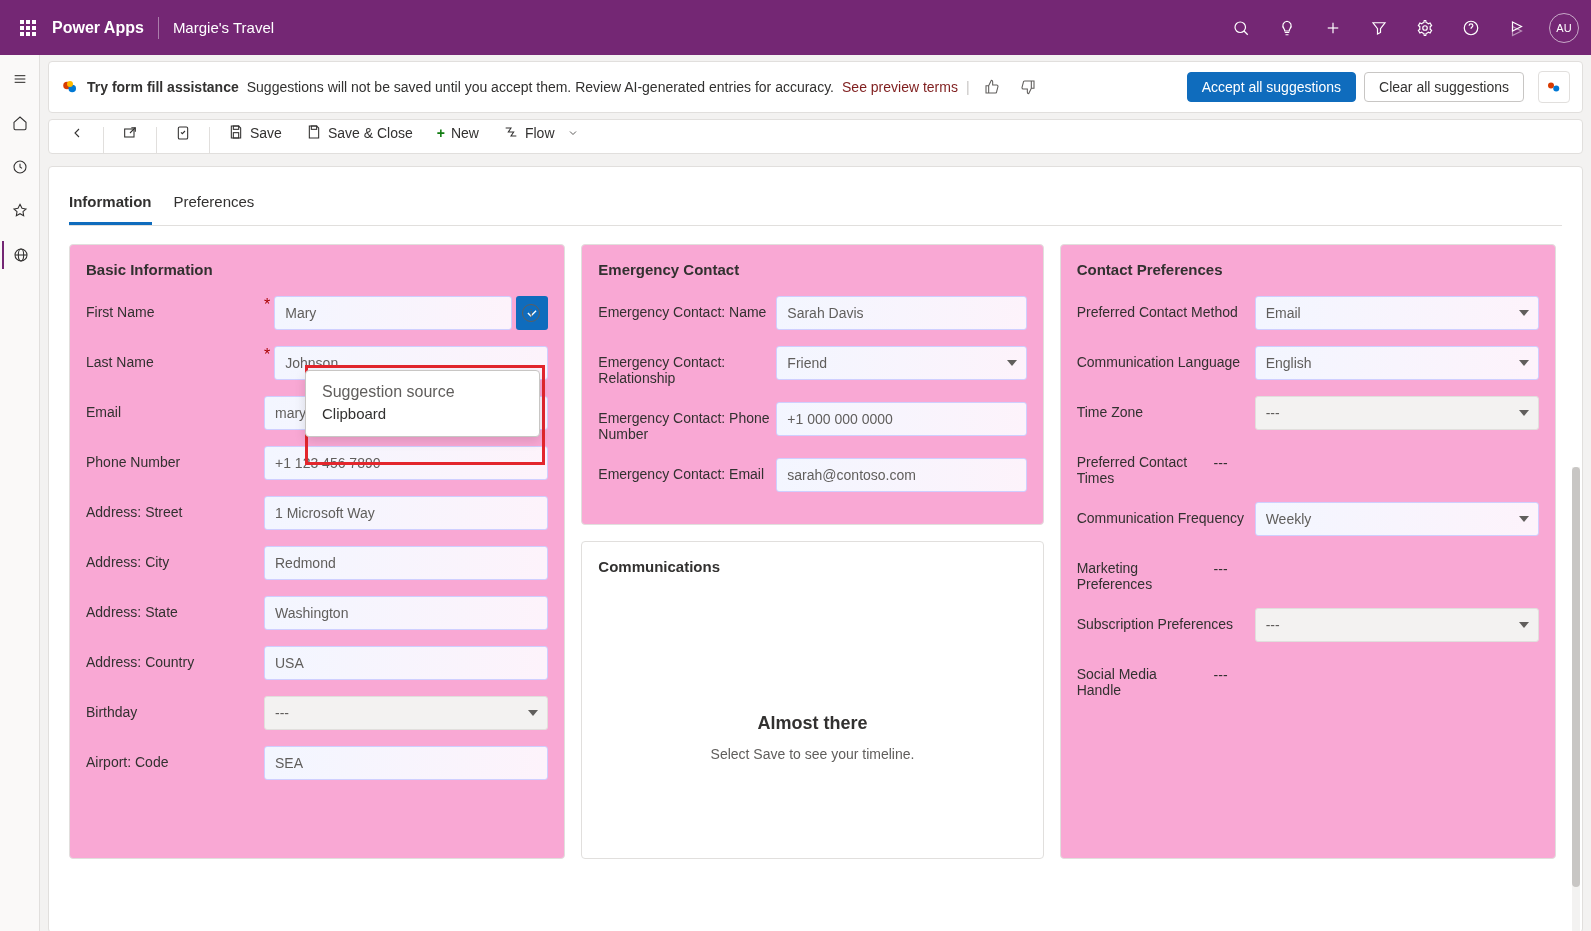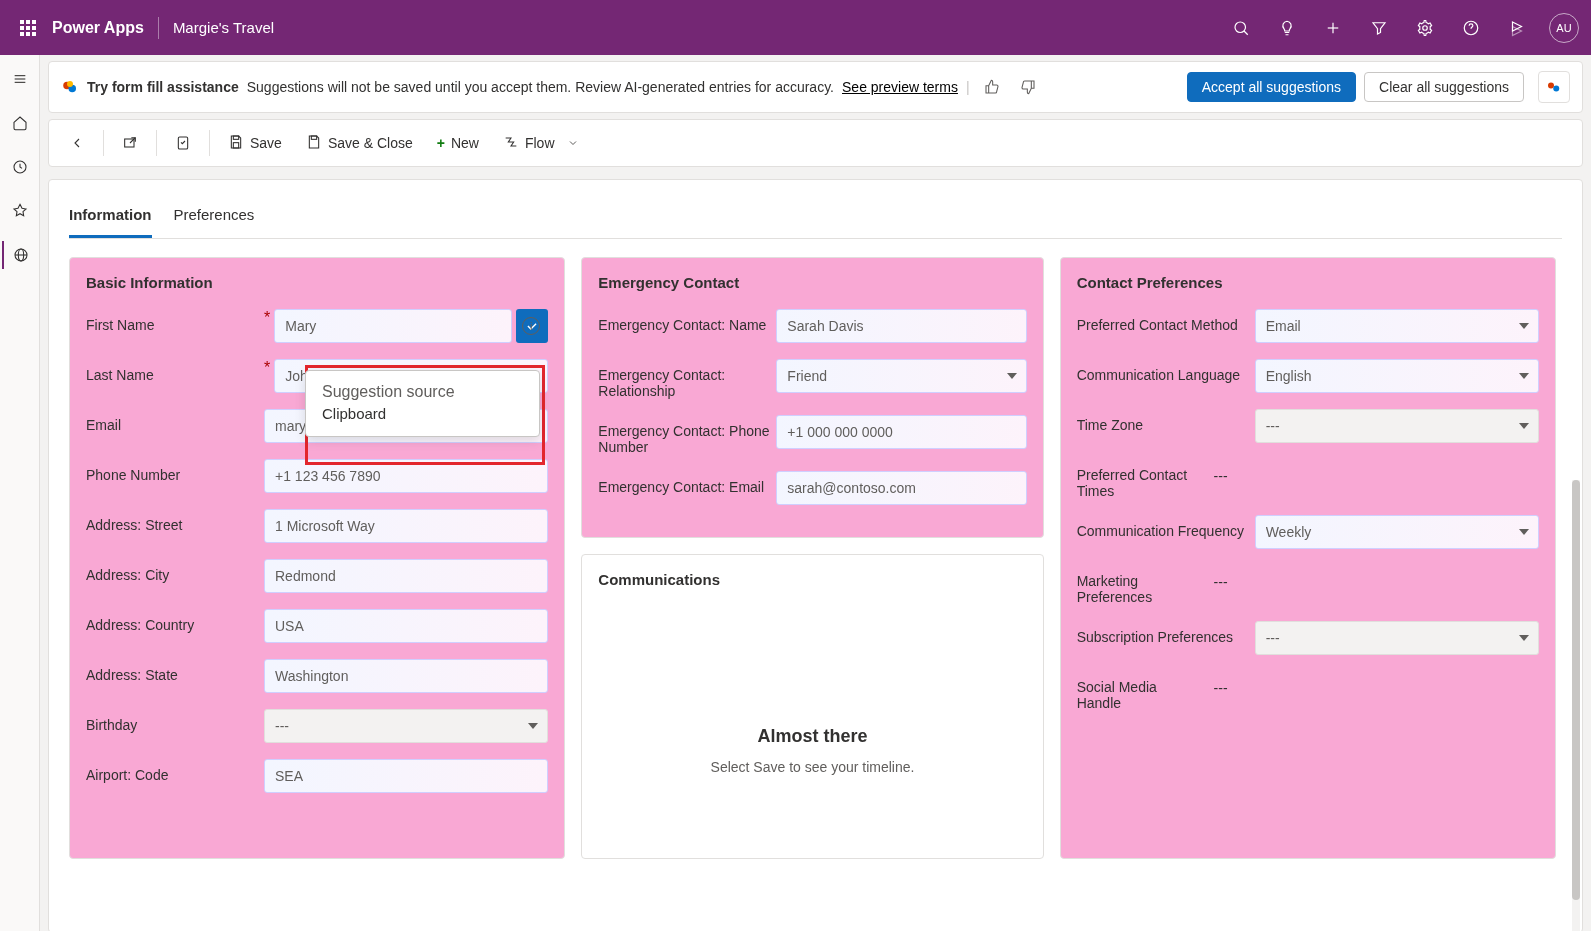--- a/index.html
+++ b/index.html
@@ -25,29 +25,29 @@
 .rail-btn { width: 36px; height: 28px; display: flex; align-items: center; justify-content: center; cursor: pointer; }
 .rail-btn.active { border-left: 2px solid #742774; }
 
 
 .main { flex: 1; display: flex; flex-direction: column; }
 
 
 .suggestbar { height: 52px; background: #fff; border: 1px solid #e1dfdd; margin: 6px 8px; border-radius: 4px; display: flex; align-items: center; padding: 0 12px; font-size: 14px; color: #323130; gap: 8px; position: relative; }
 .copilot-ic { width: 18px; height: 18px; }
 .sug-bold { font-weight: 600; }
-.sug-link { color: #000000; text-decoration: underline; cursor: pointer; text-align: center; }
+.sug-link { color: #7f1d1d; cursor: pointer; text-align: center; }
 .thumb { width: 28px; height: 28px; display: flex; align-items: center; justify-content: center; cursor: pointer; color: #605e5c; }
 .sug-spacer { flex: 1; }
 .btn-primary { background: #0f6cbd; color: #fff; border: 1px solid #0f6cbd; border-radius: 4px; padding: 6px 14px; font-size: 14px; cursor: pointer; margin-left: 40px; }
 .btn-secondary { background: #fff; color: #323130; border: 1px solid #c8c6c4; border-radius: 4px; padding: 6px 14px; font-size: 14px; cursor: pointer; }
 .copilot-side { width: 32px; height: 32px; border: 1px solid #e1dfdd; border-radius: 4px; display: flex; align-items: center; justify-content: center; margin-left: 6px; cursor: pointer; }
 
 
-.cmdbar { height: 48px; background: #fff; border: 1px solid #e1dfdd; margin: 0 8px 12px 8px; border-radius: 4px; display: flex; align-items: center; padding: 0 10px; gap: 4px; }
+.cmdbar { height: 35px; background: #fff; border: 1px solid #e1dfdd; margin: 0 8px 12px 8px; border-radius: 4px; display: flex; align-items: flex-end; padding: 0 10px; gap: 4px; }
 .cmd-btn { height: 40px; display: flex; align-items: center; padding: 0 10px; gap: 6px; cursor: pointer; font-size: 14px; color: #323130; }
 .cmd-sep { width: 1px; height: 26px; background: #e1dfdd; margin: 0 4px; }
 .cmd-icon svg { width: 16px; height: 16px; }
 .plus { color: #107c10; font-weight: 600; }
 
 
 .form-wrap { flex: 1; margin: 0 8px 8px 8px; background: #fff; border: 1px solid #e1dfdd; border-radius: 4px; padding: 20px 20px 0 20px; overflow: hidden; position: relative; }
 .page-title { font-size: 24px; font-weight: 600; color: #323130; margin-bottom: 24px; }
 .tabs { display: flex; gap: 22px; border-bottom: 1px solid #e1dfdd; margin-bottom: 18px; }
 .tab { padding: 6px 0 12px 0; font-size: 15px; color: #323130; cursor: pointer; }
@@ -312,26 +312,26 @@
           </div>
           <div class="field-row">
             <div class="field-label">Address: Street</div>
             <div class="field-input-wrap"><input class="field-input" value="1 Microsoft Way" style=""></div>
           </div>
           <div class="field-row">
             <div class="field-label">Address: City</div>
             <div class="field-input-wrap"><input class="field-input" value="Redmond" style=""></div>
           </div>
           <div class="field-row">
+            <div class="field-label">Address: State</div>
+            <div class="field-input-wrap"><input class="field-input" value="Washington" style=""></div>
+          </div>
+          <div class="field-row">
             <div class="field-label">Address: Country</div>
             <div class="field-input-wrap"><input class="field-input" value="USA" style=""></div>
-          </div>
-          <div class="field-row">
-            <div class="field-label">Address: State</div>
-            <div class="field-input-wrap"><input class="field-input" value="Washington" style=""></div>
           </div>
           <div class="field-row">
             <div class="field-label">Birthday</div>
             <div class="field-input-wrap sel-wrap"><input class="field-input plain" value="---" style=""></div>
           </div>
           <div class="field-row">
             <div class="field-label">Airport: Code</div>
             <div class="field-input-wrap"><input class="field-input" value="SEA" style=""></div>
           </div>
         </div>

